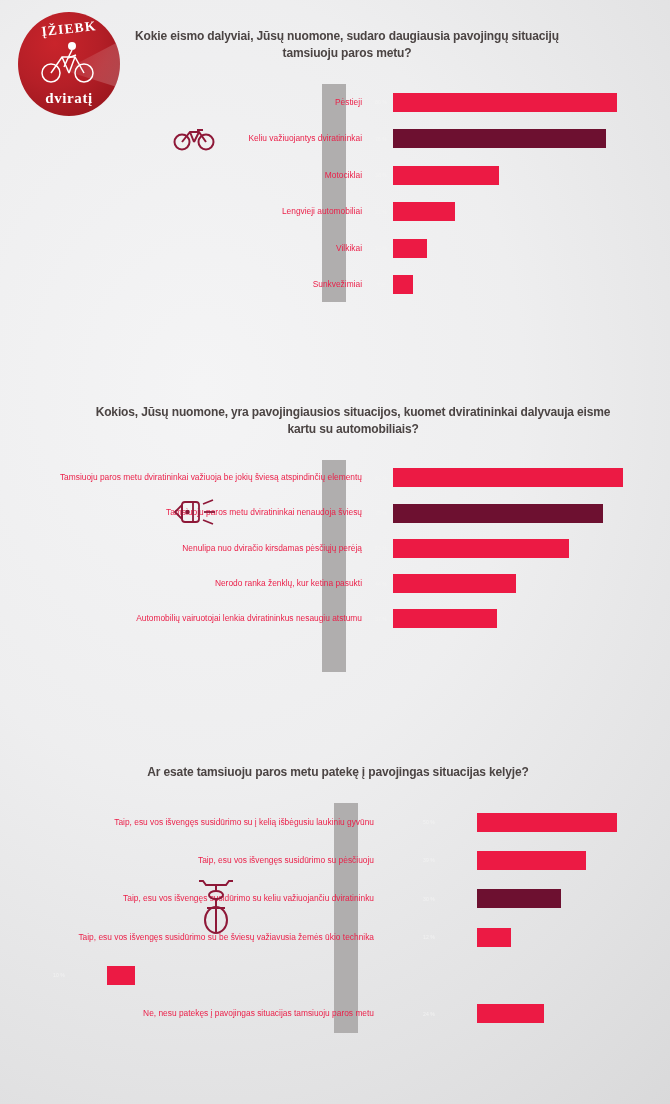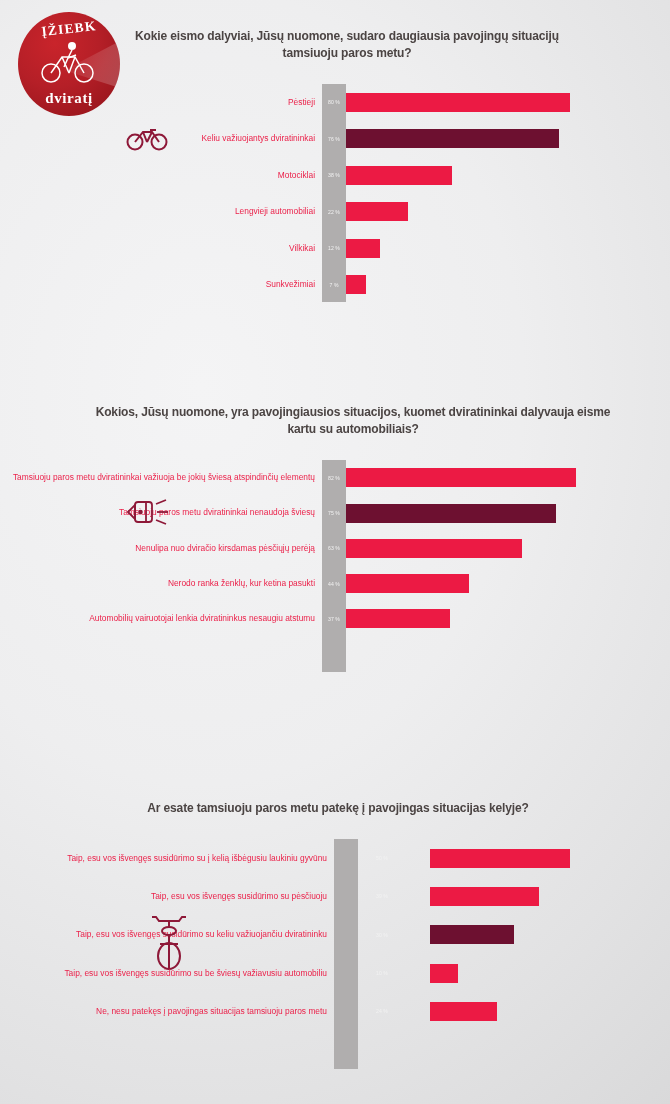--- a/index.html
+++ b/index.html
@@ -57,37 +57,38 @@
     font-weight: bold;
     letter-spacing: 0.6px;
     font-family: "Liberation Serif", serif;
   }
   .logo svg { position: absolute; left: 21px; top: 25px; }
 
   
   .section { position: absolute; left: 0; width: 670px; }
   #section-1 { top: 28px; }
   #section-2 { top: 404px; }
-  #section-3 { top: 800px; }
+  #section-3 { top: 764px; }
 
   .chart-title {
     color: #4b4443;
     font-size: 12px;
     font-weight: bold;
     line-height: 1.42;
     text-align: center;
     letter-spacing: -0.15px;
   }
   #section-1 .chart-title { width: 430px; margin-left: 132px; }
   #section-2 .chart-title { width: 530px; margin-left: 88px; }
   #section-3 .chart-title { width: 600px; margin-left: 38px; }
 
   .chart {
     position: relative;
     margin-top: 22px;
+    padding-left: 47px;
   }
   .axis-band {
     position: absolute;
     top: 0;
     width: 24px;
     background: #b0aeae;
   }
   #chart-1 .axis-band { left: 322px; height: 218px; }
   #chart-2 .axis-band { left: 322px; height: 212px; }
   #chart-3 .axis-band { left: 334px; height: 230px; }
@@ -287,23 +288,27 @@
             <ellipse cx="23" cy="46" rx="11" ry="13"></ellipse>
             <line x1="23" y1="34" x2="23" y2="58"></line>
           </g>
         </svg>
       </span>
       <div class="row-label">Taip, esu vos išvengęs susidūrimo su keliu važiuojančiu dviratininku</div>
       <div class="row-value">30 %</div>
       <div class="bar dark" style="width: 84px;"></div>
     </div>
 
-
-    <div class="row">
-      <div class="row-label">Taip, esu vos išvengęs susidūrimo su be šviesų važiavusiu automobiliu</div>
+    <div class="row">
+      <div class="row-label">Taip, esu vos išvengęs susidūrimo su be šviesų važiavusia žemės ūkio technika</div>
+      <div class="row-value">12 %</div>
+      <div class="bar" style="width: 33.6px;"></div>
+    </div>
+
+    <div class="row">
       <div class="row-value">10 %</div>
       <div class="bar" style="width: 28px;"></div>
     </div>
 
     <div class="row">
       <div class="row-label">Ne, nesu patekęs į pavojingas situacijas tamsiuoju paros metu</div>
       <div class="row-value">24 %</div>
       <div class="bar" style="width: 67.2px;"></div>
     </div>
   </div>

